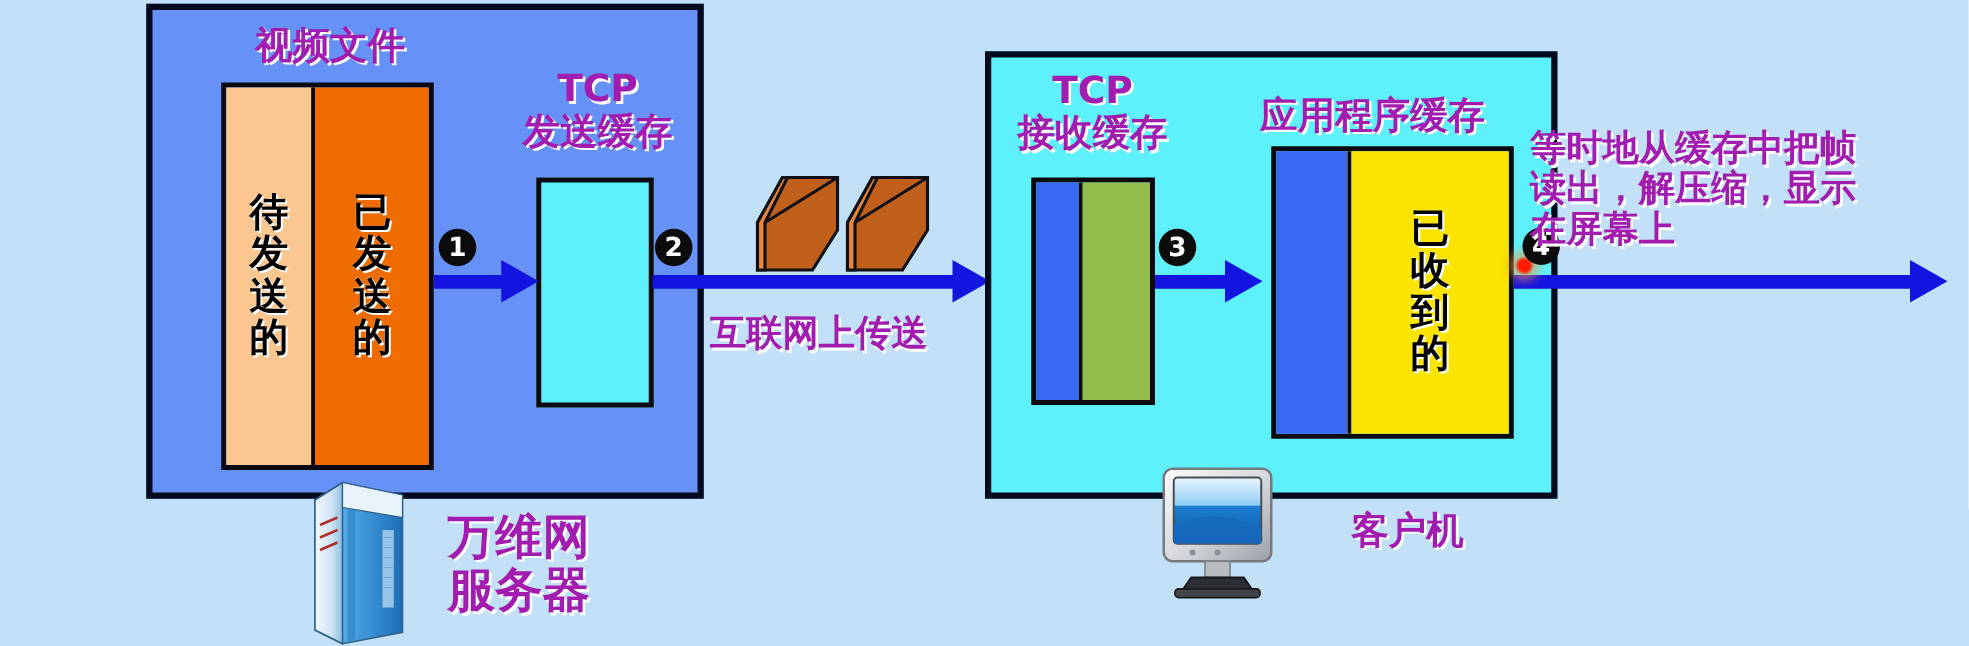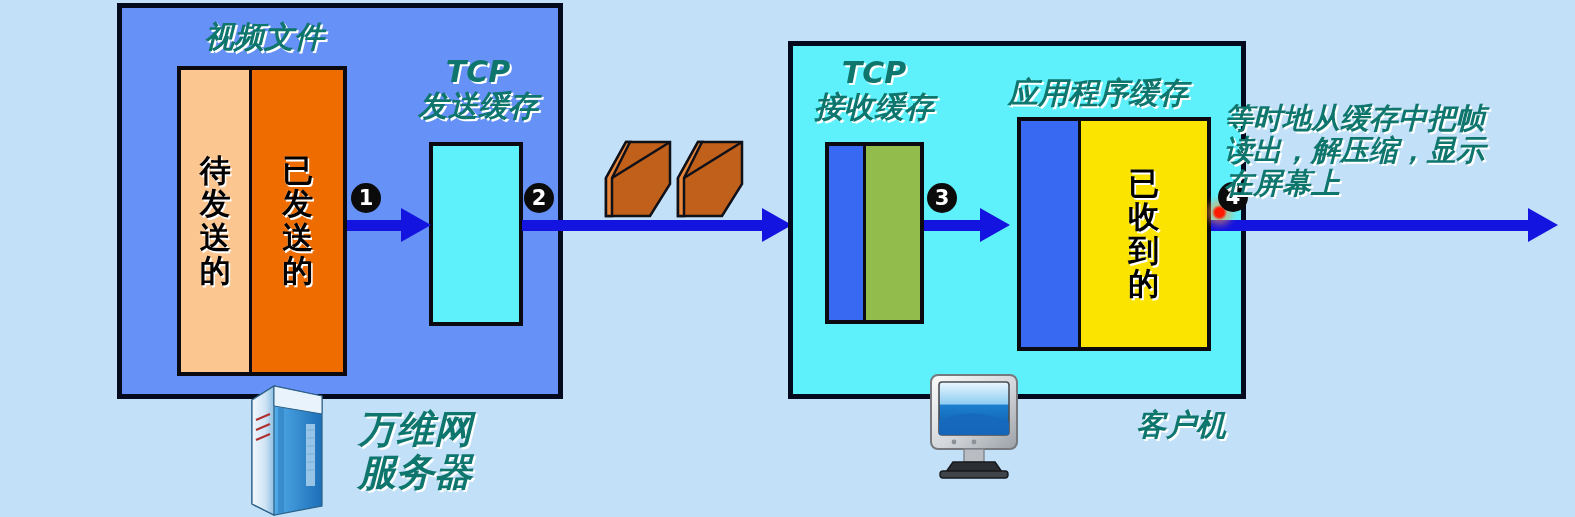--- a/index.html
+++ b/index.html
@@ -73,34 +73,33 @@
     text-shadow:
        1.6px 1.6px 0 #ffffff,
       -0.4px -0.4px 0 rgba(255,255,255,.35);
     pointer-events: none;
   }
 
   
   .label {
     position: absolute;
     font-weight: bold;
-    color: #0f766e;
+    color: #a21caf;
     white-space: pre-line;
     line-height: 1.12;
     text-shadow: 2px 2px 0 #ffffff;
-    font-style: italic;
   }
   #label-video-file { left: 119px; top: 20px; width: 290px; text-align: center; font-size: 30px; }
   #label-tcp-send   { left: 383px; top: 55px; width: 190px; text-align: center; font-size: 30px; }
   #label-tcp-recv   { left: 790px; top: 56px; width: 168px; text-align: center; font-size: 30px; }
   #label-app-buf    { left: 1008px; top: 76px; width: 220px; font-size: 30px; }
   #label-internet   { left: 568px; top: 250px; width: 210px; text-align: left; font-size: 29px; }
   #label-readout    { left: 1224px; top: 102px; width: 312px; text-align: left; font-size: 29px; }
   #label-server     { left: 358px; top: 408px; width: 200px; text-align: left; font-size: 38px; }
-  #label-client     { left: 1026px; top: 408px; width: 200px; text-align: right; font-size: 30px; }
+  #label-client     { left: 1026px; top: 408px; width: 200px; text-align: center; font-size: 30px; }
 
   
   .arrow-line {
     position: absolute;
     height: 11px;
     background: #1414e0;
   }
   .arrow-head {
     position: absolute;
     width: 0; height: 0;
@@ -181,20 +180,21 @@
       <line x1="8" y1="38" x2="66" y2="2" stroke="#101018" stroke-width="2.5"></line>
     </svg>
   </div>
   <div class="packet" style="left:676px; top:140px; width:68px; height:78px;">
     <svg width="68" height="78" viewBox="0 0 68 78">
       <polygon points="2,38 22,2 66,2 66,44 46,76 2,76" fill="#c0601a" stroke="#101018" stroke-width="2.5"></polygon>
       <polygon points="2,38 22,2 26,2 8,38 8,76 2,76" fill="#e8863a" stroke="#101018" stroke-width="2.5"></polygon>
       <line x1="8" y1="38" x2="66" y2="2" stroke="#101018" stroke-width="2.5"></line>
     </svg>
   </div>
+  <div class="label" id="label-internet">互联网上传送</div>
 
   <div id="client-panel" class="panel"></div>
 
   <div class="label" id="label-tcp-recv">TCP
 接收缓存</div>
   <div class="box" id="tcp-recv-box">
     <div class="seg" id="seg-recv-blue"></div>
     <div class="seg" id="seg-recv-green"></div>
   </div>
 

